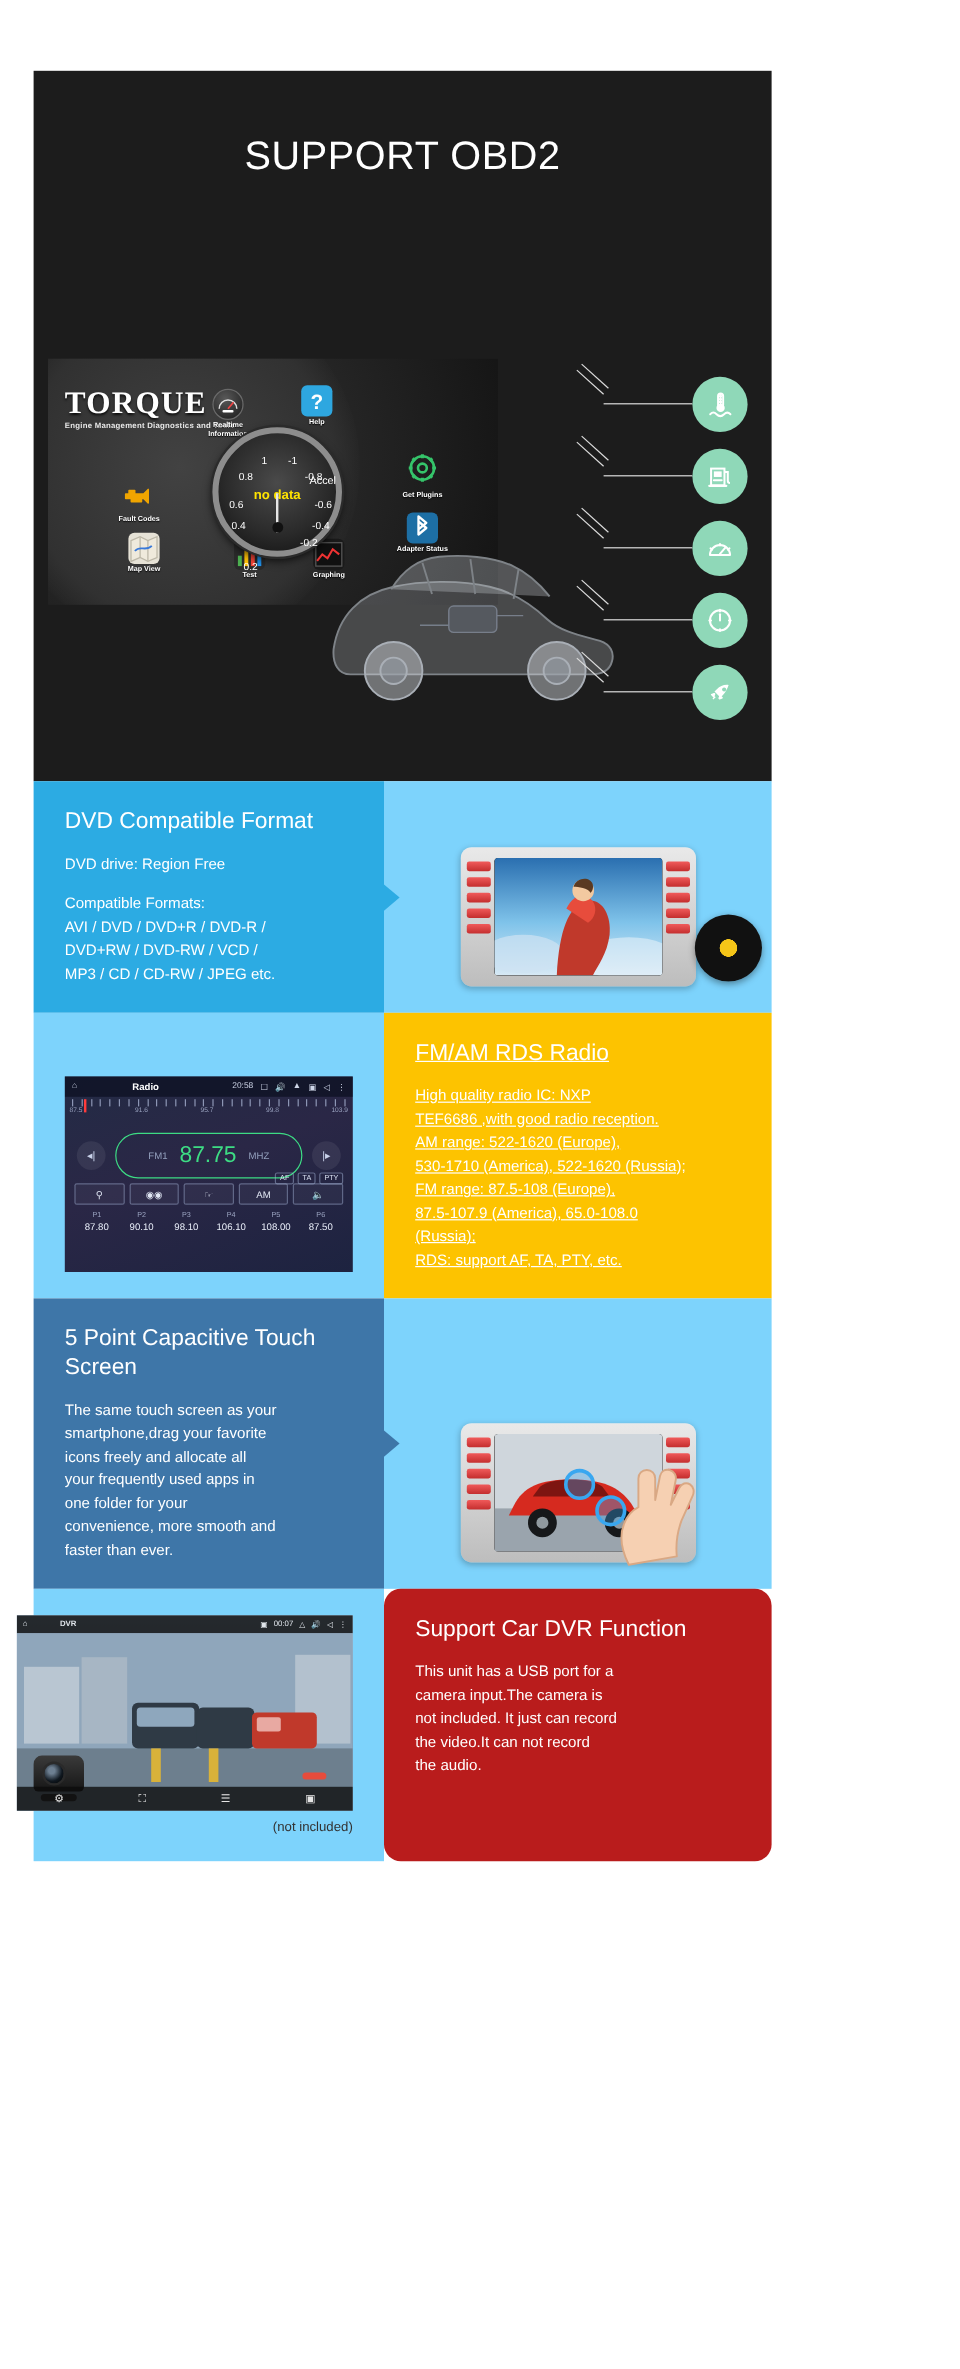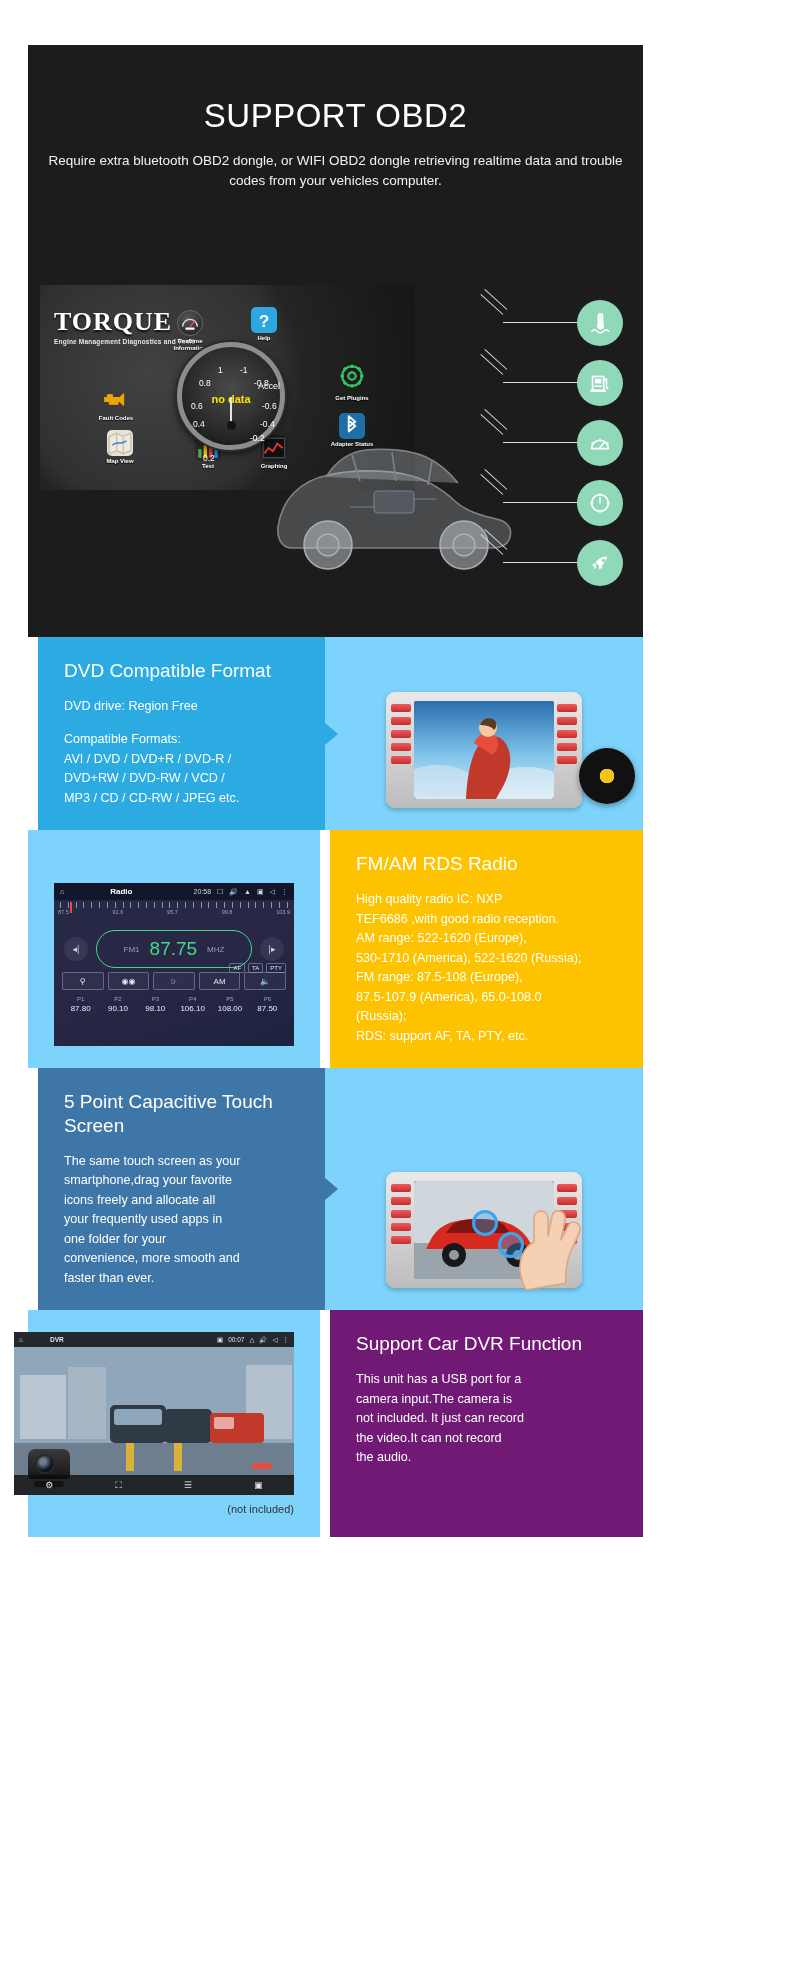--- a/index.html
+++ b/index.html
@@ -2,21 +2,21 @@
 <html><head>
 <meta charset="utf-8">
 <style>
   * { box-sizing: border-box; margin: 0; padding: 0; }
   html, body {
     width: 800px; height: 1974px;
     background: #ffffff;
     font-family: "Liberation Sans", sans-serif;
   }
   .page { width: 800px; height: 1974px; position: relative; background: #fff; }
-  .sheet { position: absolute; left: 28px; top: 45px; width: 734px; }
+  .sheet { position: absolute; left: 28px; top: 59px; width: 734px; }
 
   
   .hero { background: #1c1c1c; width: 615px; height: 592px; position: relative; overflow: hidden; }
   .hero-title { color: #fff; font-size: 33px; font-weight: 400; text-align: center; padding-top: 52px; letter-spacing: .5px; }
   .hero-sub { color: #f2f2f2; font-size: 13.5px; line-height: 1.5; text-align: center; padding: 16px 18px 0 18px; }
 
   
   .torque { position: absolute; left: 12px; top: 240px; width: 375px; height: 205px; background:
       radial-gradient(circle at 30% 40%, #3a3a3a 0%, #262626 45%, #141414 100%); overflow: hidden; }
   .torque:before { content:""; position:absolute; left:-40px; top:-60px; width:300px; height:300px; border-radius:50%;
@@ -47,29 +47,29 @@
       background: #8fd8b8; display: flex; align-items: center; justify-content: center; }
   .bullet .lead { position: absolute; right: 46px; top: 22px; width: 74px; height: 1px; background: #dcdcdc; }
   .bullet .lead:before { content:""; position: absolute; left: -26px; top: -13px; width: 30px; height: 1px;
       background: #dcdcdc; transform: rotate(42deg); transform-origin: right center; }
   .bullet .lead:after { content:""; position: absolute; left: -30px; top: -8px; width: 30px; height: 1px;
       background: #dcdcdc; transform: rotate(42deg); transform-origin: right center; }
 
   
   .band { display: flex; width: 615px; }
   .pane { padding: 22px 26px; position: relative; }
-  .pane-txt { width: 292px; margin-left: 10px; }
+  .pane-txt { width: 292px; }
   .pane-img { width: 323px; background: #7dd3fc; display: flex; align-items: flex-end; justify-content: center; position: relative; }
   .pane h2 { font-size: 19px; font-weight: 400; margin-bottom: 14px; line-height: 1.25; }
   .pane p { font-size: 12.6px; line-height: 1.55; }
   .gap { height: 14px; }
   .blue { background: #2cabe3; color: #fff; }
   .yellow { background: #fdc300; color: #fff; }
   .steel { background: #3e76a8; color: #fff; }
-  .pink { background: #701a75; color: #fff; }
+  .pink { background: #b91c1c; color: #fff; border-radius: 14px; }
   .arrow-l { position: absolute; left: 0; top: 50%; margin-top: -11px; width: 0; height: 0;
       border-top: 11px solid transparent; border-bottom: 11px solid transparent; border-left: 13px solid #2cabe3; }
   .arrow-l.steelc { border-left-color: #3e76a8; }
 
   
   .radio { width: 280px; height: 163px; background: linear-gradient(160deg, #232b45 0%, #2a2746 45%, #1d2340 100%);
       position: relative; overflow: hidden; font-size: 7px; color: #cfd6e8; }
   .rd-bar { height: 17px; display: flex; align-items: center; padding: 0 6px; background: rgba(12,16,34,.75); }
   .rd-bar .ttl { font-size: 8px; font-weight: 700; color: #fff; margin-left: 46px; }
   .rd-bar .right { margin-left: auto; display: flex; align-items: center; gap: 6px; }
@@ -122,21 +122,20 @@
   .ripple { position: absolute; width: 26px; height: 26px; border-radius: 50%; border: 3px solid #39a7f0; background: rgba(57,167,240,.35); }
 </style>
 </head>
 <body>
 
 <div class="page">
 <div class="sheet">
 
   <div class="hero">
     <div class="hero-title">SUPPORT OBD2</div>
-    <div class="hero-sub">Require extra bluetooth OBD2 dongle, or WIFI OBD2 dongle retrieving realtime data and trouble codes from your vehicles computer.</div>
 
     <div class="torque">
       <div class="tq-logo">
         <div class="word">TORQUE</div>
         <div class="tag">Engine Management Diagnostics and Tools</div>
       </div>
 
       <div class="tq-ico" style="left:122px; top:25px;">
         <div class="ico-round">
           <svg viewBox="0 0 24 24" width="22" height="22" style="position:absolute;left:1px;top:1px;">
@@ -473,21 +472,21 @@
             <div class="k">P5</div>
             <div class="v">108.00</div>
           </div>
           <div class="rd-p">
             <div class="k">P6</div>
             <div class="v">87.50</div>
           </div>
         </div>
       </div>
     </div>
-    <div class="pane pane-txt yellow" style="width:323px;">
+    <div class="pane pane-txt yellow" style="width:323px;text-decoration:underline;">
       <h2>FM/AM RDS Radio</h2>
       <p>High quality radio IC: NXP</p>
       <p>TEF6686 ,with good radio reception.</p>
       <p>AM range: 522-1620 (Europe),</p>
       <p>530-1710 (America), 522-1620 (Russia);</p>
       <p>FM range: 87.5-108 (Europe),</p>
       <p>87.5-107.9 (America), 65.0-108.0</p>
       <p>(Russia);</p>
       <p>RDS: support AF, TA, PTY, etc.</p>
     </div>

